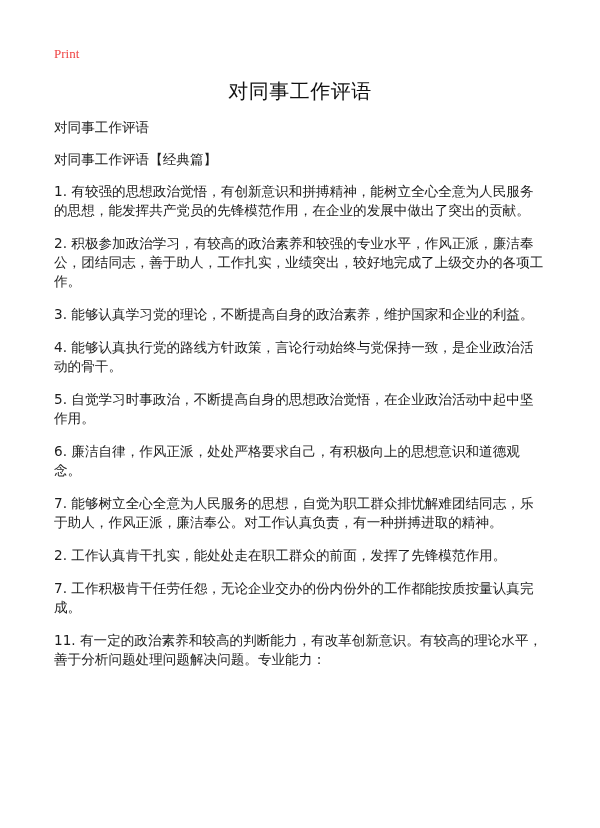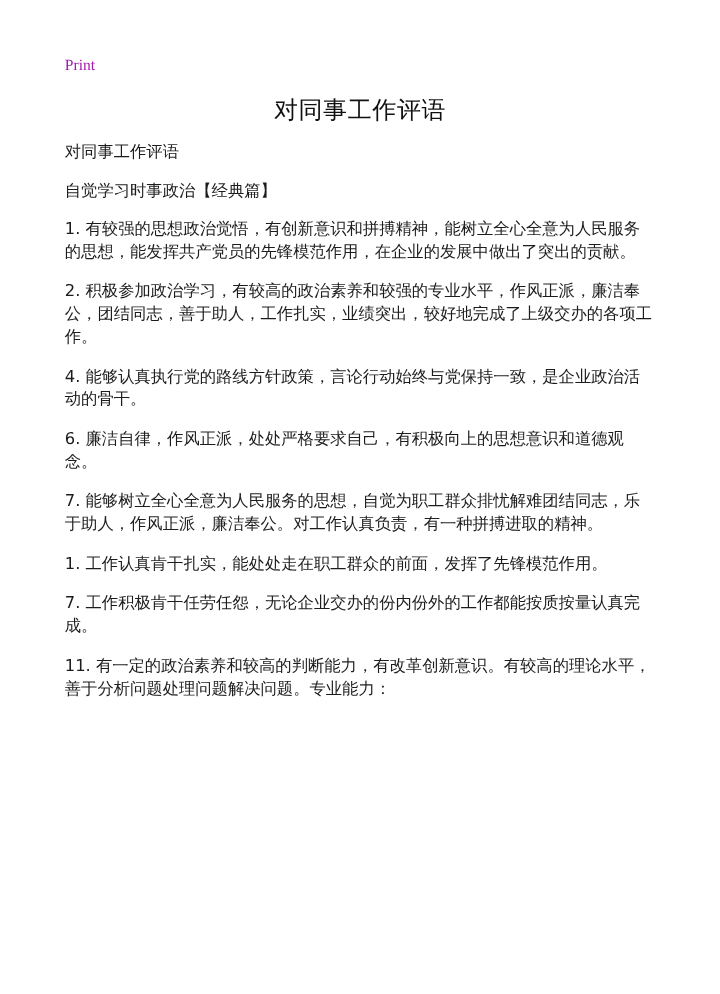--- a/index.html
+++ b/index.html
@@ -20,21 +20,21 @@
     left: 54px;
     top: 0;
     width: 492px;
   }
   .print-link {
     position: absolute;
     top: 46px;
     left: 0;
     font-family: "Liberation Serif", "DejaVu Serif", serif;
     font-size: 13px;
-    color: #a21caf;
+    color: #ef4444;
   }
   .doc-title {
     position: absolute;
     top: 78px;
     left: 0;
     width: 492px;
     text-align: center;
     font-size: 20px;
     letter-spacing: 0.5px;
     color: #111;
@@ -58,23 +58,25 @@
 </style>
 </head>
 <body>
 
 <div class="page">
   <a class="print-link">Print</a>
   <div class="doc-title">对同事工作评语</div>
 
   <div class="content">
     <p class="para heading">对同事工作评语</p>
-    <p class="para heading">自觉学习时事政治【经典篇】</p>
+    <p class="para heading">对同事工作评语【经典篇】</p>
     <p class="para">1. 有较强的思想政治觉悟，有创新意识和拼搏精神，能树立全心全意为人民服务的思想，能发挥共产党员的先锋模范作用，在企业的发展中做出了突出的贡献。</p>
     <p class="para">2. 积极参加政治学习，有较高的政治素养和较强的专业水平，作风正派，廉洁奉公，团结同志，善于助人，工作扎实，业绩突出，较好地完成了上级交办的各项工作。</p>
+    <p class="para">3. 能够认真学习党的理论，不断提高自身的政治素养，维护国家和企业的利益。</p>
     <p class="para">4. 能够认真执行党的路线方针政策，言论行动始终与党保持一致，是企业政治活动的骨干。</p>
+    <p class="para">5. 自觉学习时事政治，不断提高自身的思想政治觉悟，在企业政治活动中起中坚作用。</p>
     <p class="para">6. 廉洁自律，作风正派，处处严格要求自己，有积极向上的思想意识和道德观念。</p>
     <p class="para">7. 能够树立全心全意为人民服务的思想，自觉为职工群众排忧解难团结同志，乐于助人，作风正派，廉洁奉公。对工作认真负责，有一种拼搏进取的精神。</p>
-    <p class="para">1. 工作认真肯干扎实，能处处走在职工群众的前面，发挥了先锋模范作用。</p>
+    <p class="para">2. 工作认真肯干扎实，能处处走在职工群众的前面，发挥了先锋模范作用。</p>
     <p class="para">7. 工作积极肯干任劳任怨，无论企业交办的份内份外的工作都能按质按量认真完成。</p>
     <p class="para">11. 有一定的政治素养和较高的判断能力，有改革创新意识。有较高的理论水平，善于分析问题处理问题解决问题。专业能力：</p>
   </div>
 </div>
 
 </body></html>

